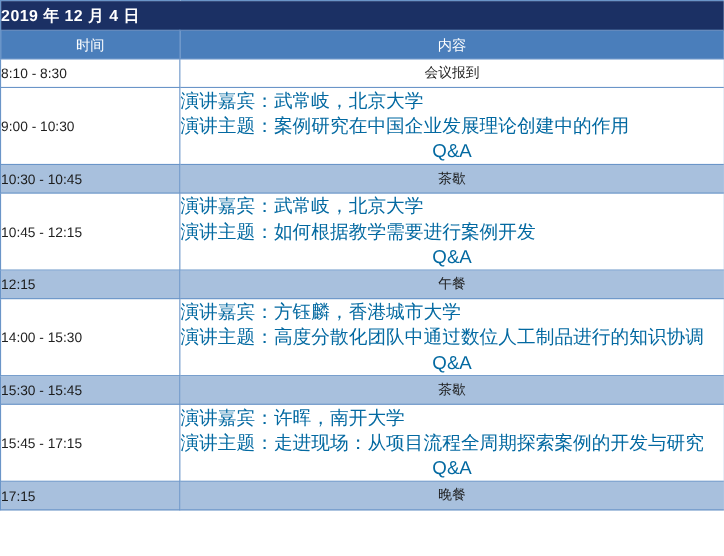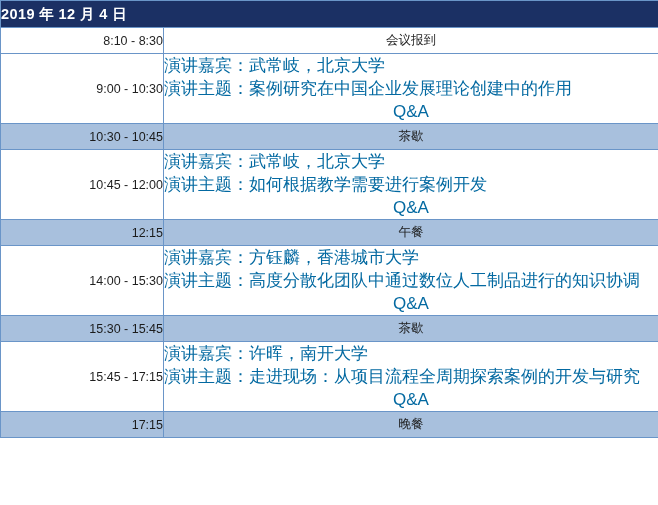--- a/index.html
+++ b/index.html
@@ -52,21 +52,21 @@
   .row-plain td {
     background: #ffffff;
     color: #1f1f1f;
   }
   .row-accent td {
     background: #a8c0dd;
     color: #1b1b1b;
   }
 
   .time-cell {
-    text-align: right;
+    text-align: left;
     font-size: 12.5px;
     height: 25px;
     white-space: nowrap;
   }
   .content-center {
     text-align: center;
     font-size: 12.5px;
     height: 25px;
   }
   .content-left {
@@ -99,38 +99,42 @@
 
 <table class="schedule-table">
   <colgroup>
     <col class="col-time">
     <col class="col-content">
   </colgroup>
   <tbody>
     <tr>
       <td class="title-cell" colspan="2">2019 年 12 月 4 日</td>
     </tr>
+    <tr>
+      <td class="colhead-cell">时间</td>
+      <td class="colhead-cell">内容</td>
+    </tr>
   <tr class="row-plain">
         <td class="time-cell">8:10 - 8:30</td>
         <td class="content-center">会议报到</td>
       </tr>
       <tr class="row-plain">
         <td class="time-cell session-time">9:00 - 10:30</td>
         <td class="session-cell">
           <div class="session-line">演讲嘉宾：武常岐，北京大学</div>
           <div class="session-line">演讲主题：案例研究在中国企业发展理论创建中的作用</div>
           <div class="session-line qa">Q&amp;A</div>
         </td>
       </tr>
       <tr class="row-accent">
         <td class="time-cell">10:30 - 10:45</td>
         <td class="content-center">茶歇</td>
       </tr>
       <tr class="row-plain">
-        <td class="time-cell session-time">10:45 - 12:00</td>
+        <td class="time-cell session-time">10:45 - 12:15</td>
         <td class="session-cell">
           <div class="session-line">演讲嘉宾：武常岐，北京大学</div>
           <div class="session-line">演讲主题：如何根据教学需要进行案例开发</div>
           <div class="session-line qa">Q&amp;A</div>
         </td>
       </tr>
       <tr class="row-accent">
         <td class="time-cell">12:15</td>
         <td class="content-center">午餐</td>
       </tr>

